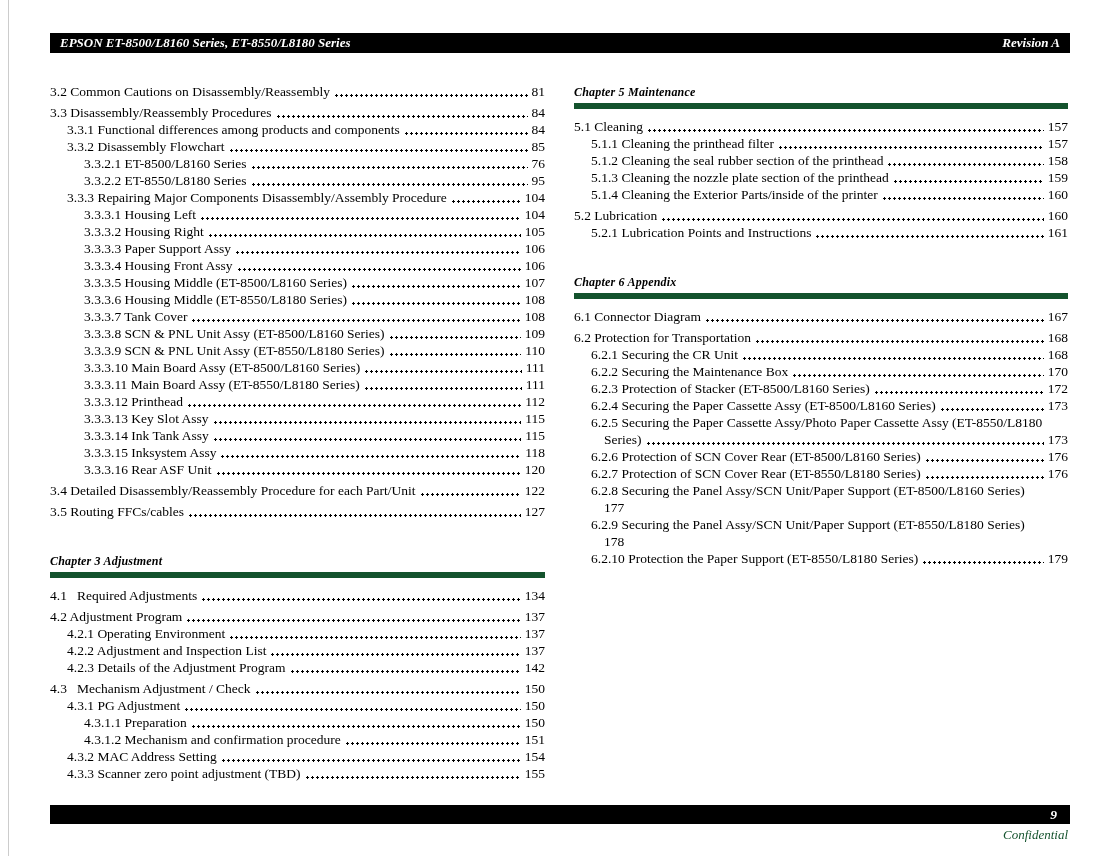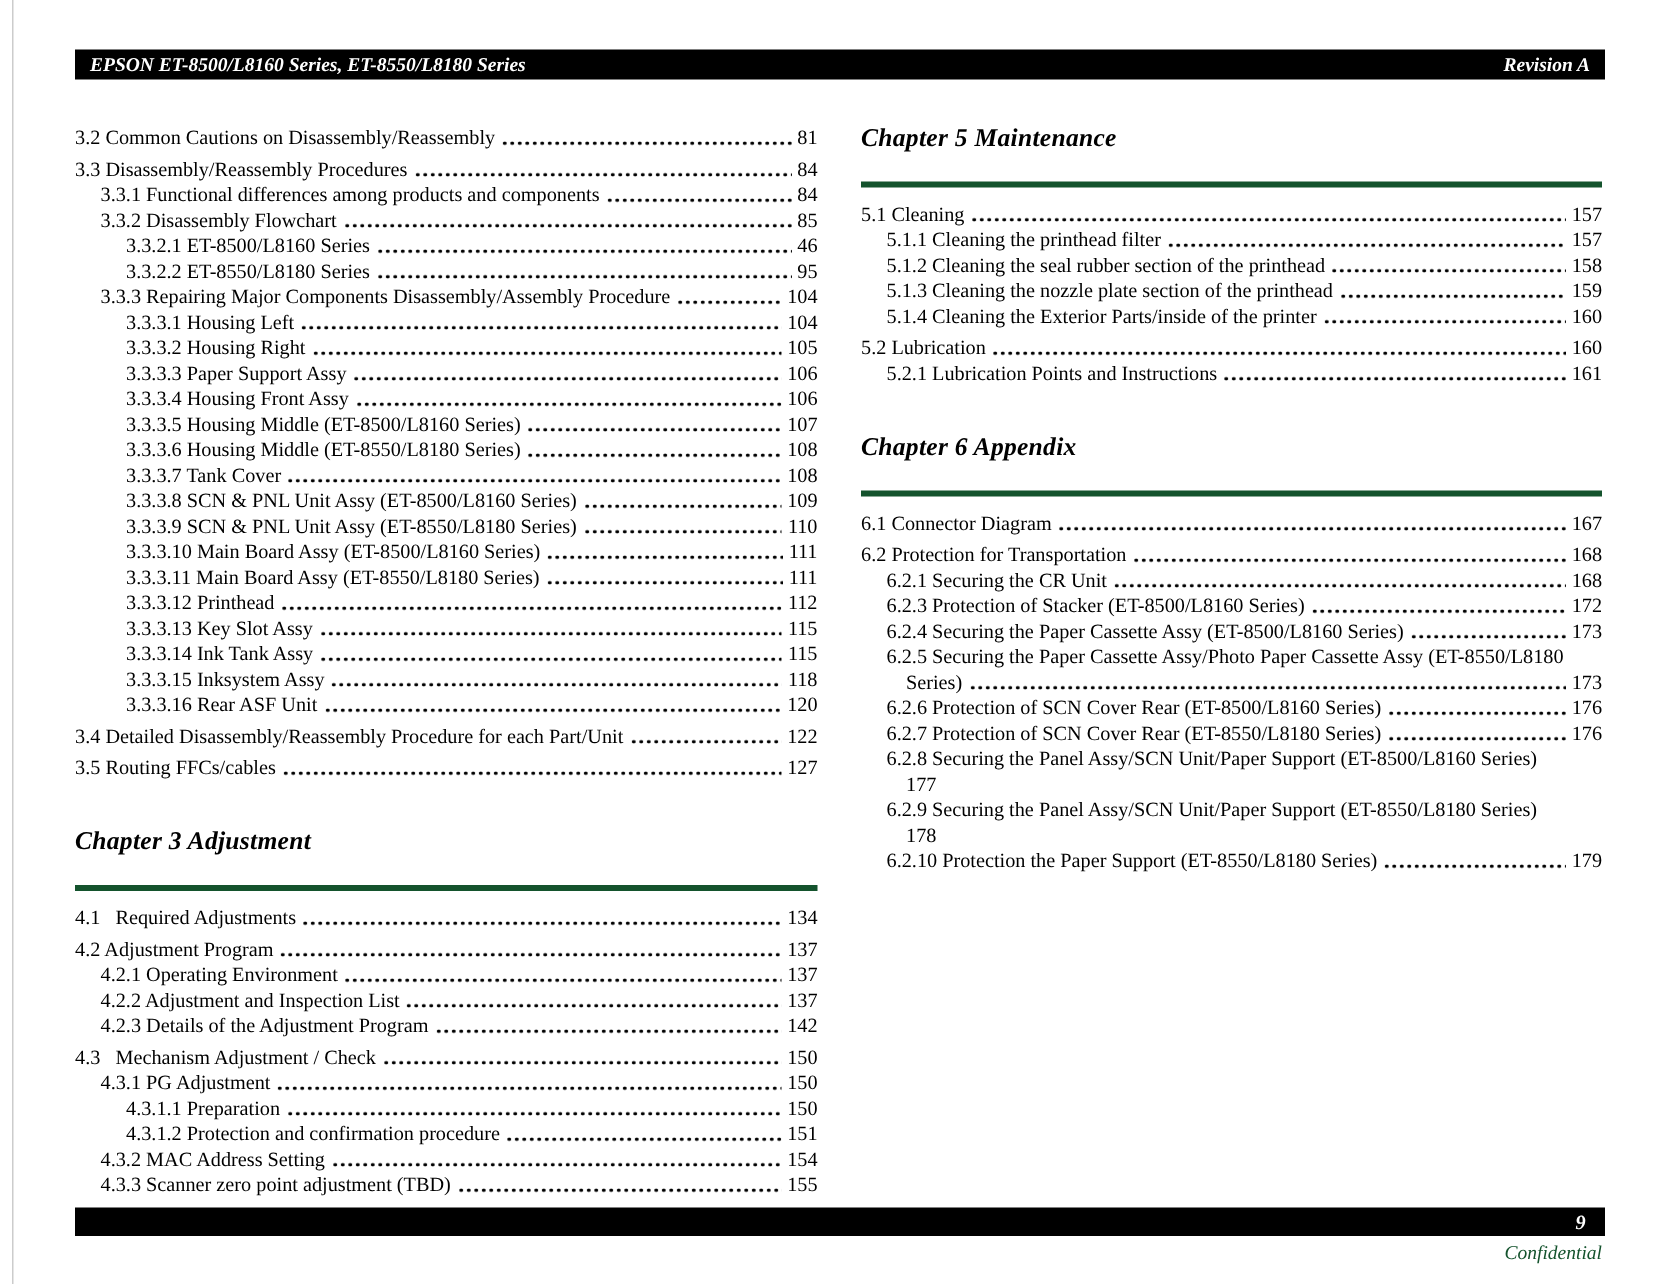--- a/index.html
+++ b/index.html
@@ -26,22 +26,22 @@
     font-style:italic; font-size:13px; color:#14532d;
   }
 
   .col { position:absolute; top:83px; }
   .col-left  { left:50px;  width:495px; }
   .col-right { left:574px; width:494px; }
 
   .toc-section + .toc-section { margin-top:32px; }
 
   .chapter-heading {
-    font-size:17px; font-weight:bold; font-style:italic; line-height:18px;
-    padding-bottom:20px; border-bottom:4px solid #14532d; margin-bottom:9px;
+    font-size:12px; font-weight:bold; font-style:italic; line-height:18px;
+    padding-bottom:2px; border-bottom:6px solid #14532d; margin-bottom:9px;
     letter-spacing:0.2px;
   }
 
   .entry {
     display:flex; align-items:baseline; line-height:17px; font-size:13.5px;
   }
   .entry .label { white-space:pre; }
   .entry.lvl0 { margin-top:4px; }
   .toc-section > .entry:first-child { margin-top:0; }
   .chapter-heading + .entry { margin-top:0; }
@@ -86,21 +86,21 @@
           <span class="pagenum">84</span>
         </div>
         <div class="entry lvl1">
           <span class="label">3.3.2 Disassembly Flowchart</span>
           <span class="leader"></span>
           <span class="pagenum">85</span>
         </div>
         <div class="entry lvl2">
           <span class="label">3.3.2.1 ET-8500/L8160 Series</span>
           <span class="leader"></span>
-          <span class="pagenum">46</span>
+          <span class="pagenum">76</span>
         </div>
         <div class="entry lvl2">
           <span class="label">3.3.2.2 ET-8550/L8180 Series</span>
           <span class="leader"></span>
           <span class="pagenum">95</span>
         </div>
         <div class="entry lvl1">
           <span class="label">3.3.3 Repairing Major Components Disassembly/Assembly Procedure</span>
           <span class="leader"></span>
           <span class="pagenum">104</span>
@@ -232,21 +232,21 @@
           <span class="label">4.3.1 PG Adjustment</span>
           <span class="leader"></span>
           <span class="pagenum">150</span>
         </div>
         <div class="entry lvl2">
           <span class="label">4.3.1.1 Preparation</span>
           <span class="leader"></span>
           <span class="pagenum">150</span>
         </div>
         <div class="entry lvl2">
-          <span class="label">4.3.1.2 Protection and confirmation procedure</span>
+          <span class="label">4.3.1.2 Mechanism and confirmation procedure</span>
           <span class="leader"></span>
           <span class="pagenum">151</span>
         </div>
         <div class="entry lvl1">
           <span class="label">4.3.2 MAC Address Setting</span>
           <span class="leader"></span>
           <span class="pagenum">154</span>
         </div>
         <div class="entry lvl1">
           <span class="label">4.3.3 Scanner zero point adjustment (TBD)</span>
@@ -305,20 +305,25 @@
           <span class="label">6.2 Protection for Transportation</span>
           <span class="leader"></span>
           <span class="pagenum">168</span>
         </div>
         <div class="entry lvl1">
           <span class="label">6.2.1 Securing the CR Unit</span>
           <span class="leader"></span>
           <span class="pagenum">168</span>
         </div>
         <div class="entry lvl1">
+          <span class="label">6.2.2 Securing the Maintenance Box</span>
+          <span class="leader"></span>
+          <span class="pagenum">170</span>
+        </div>
+        <div class="entry lvl1">
           <span class="label">6.2.3 Protection of Stacker (ET-8500/L8160 Series)</span>
           <span class="leader"></span>
           <span class="pagenum">172</span>
         </div>
         <div class="entry lvl1">
           <span class="label">6.2.4 Securing the Paper Cassette Assy (ET-8500/L8160 Series)</span>
           <span class="leader"></span>
           <span class="pagenum">173</span>
         </div>
         <div class="entry lvl1">

